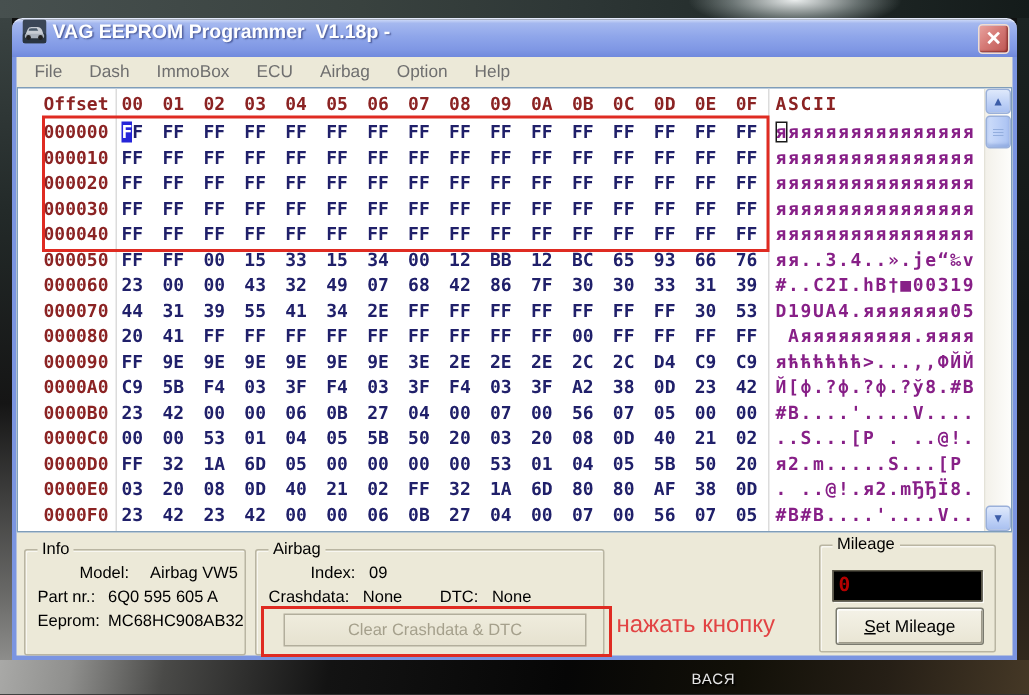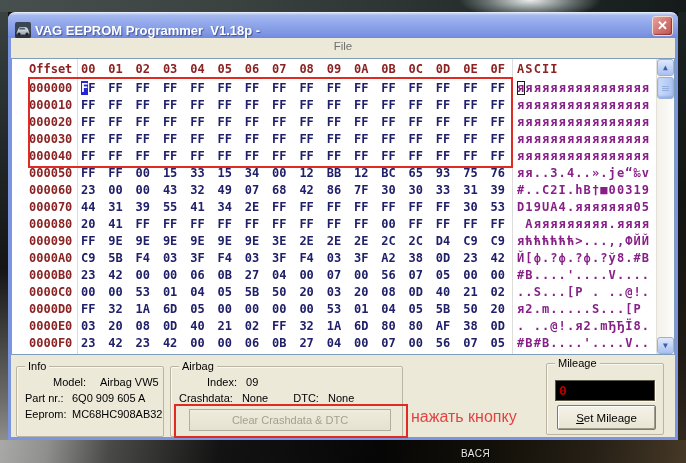--- a/index.html
+++ b/index.html
@@ -18,36 +18,36 @@
   .desktop-bottom{position:absolute;left:0;top:440px;width:686px;height:23px;
     background:linear-gradient(100deg,#a9a9a7 0%,#8f8f8d 7%,#4a4a48 16%,#131313 32%,#060606 55%,#121008 72%,#261f16 86%,#453826 100%);}
   .desktop-label{position:absolute;left:461px;top:448px;font-size:10px;color:#e6e6e6;
     text-shadow:1px 1px 1px #000;letter-spacing:.5px;}
 
   
   .window{position:absolute;left:8px;top:12px;width:670px;height:428px;}
   .titlebar{position:absolute;left:0;top:0;width:670px;height:26px;box-sizing:border-box;
     border-radius:7px 7px 0 0;
     background:linear-gradient(180deg,#cfdbf8 0%,#a5b8ef 10%,#8fa6ea 45%,#7f97e4 80%,#7089dd 100%);
-    border-top:1px solid #e2e9fb;display:flex;align-items:flex-end;}
+    border-top:1px solid #e2e9fb;display:flex;align-items:flex-start;}
   .app-icon{width:16px;height:16px;margin:0 4px 0 7px;display:inline-block;}
   .title-text{color:#ffffff;font-weight:bold;font-size:13px;white-space:pre;
     text-shadow:1px 1px 1px rgba(20,30,90,.55);}
   .close-btn{position:absolute;right:5px;top:3px;width:21px;height:20px;border-radius:3px;
     border:1px solid #f0ddd2;box-sizing:border-box;
     background:linear-gradient(135deg,#e8a39f 0%,#d57a76 45%,#bd5552 100%);
     color:#fff;font-weight:bold;font-size:13px;line-height:18px;text-align:center;cursor:default;
     box-shadow:inset -1px -1px 1px rgba(90,10,10,.5);}
   .win-body{position:absolute;left:0;top:26px;width:670px;height:402px;box-sizing:border-box;
     background:var(--client_beige);border-left:3px solid #7b95e1;border-right:3px solid #7b95e1;
     border-bottom:3px solid #7b95e1;}
 
   
   .menubar{position:absolute;left:0;top:0;width:664px;height:20px;display:flex;align-items:center;
-    padding-left:6px;box-sizing:border-box;flex-direction:column;}
+    padding-left:6px;box-sizing:border-box;}
   .menu-item{font-size:11.5px;color:#6f6f6f;padding:2px 6px;margin-right:6px;}
 
   
   .hex-panel{position:absolute;left:0px;top:20px;width:664px;height:297px;background:#fff;
     border:1px solid #7f9db9;box-sizing:border-box;overflow:hidden;
     font-family:"DejaVu Sans Mono",monospace;font-weight:bold;font-size:12px;}
   .hex-header{position:absolute;left:0;top:3px;height:16px;width:100%;color:var(--offset_red);}
   .offset-h{position:absolute;left:17px;}
   .bytes-h{position:absolute;left:69px;display:flex;}
   .bytes-h .byte{width:27.3px;}
@@ -298,21 +298,21 @@
                 <span class="byte">33</span>
                 <span class="byte">15</span>
                 <span class="byte">34</span>
                 <span class="byte">00</span>
                 <span class="byte">12</span>
                 <span class="byte">BB</span>
                 <span class="byte">12</span>
                 <span class="byte">BC</span>
                 <span class="byte">65</span>
                 <span class="byte">93</span>
-                <span class="byte">75</span>
+                <span class="byte">66</span>
                 <span class="byte">76</span>
               </span>
               <span class="ascii">яя..3.4..».јe“‰v</span>
             </div>
             <div class="hex-row">
               <span class="offset">000060</span>
               <span class="bytes">
                 <span class="byte">23</span>
                 <span class="byte">00</span>
                 <span class="byte">00</span>
@@ -537,21 +537,21 @@
           <div class="sb-btn sb-down"><span>▼</span></div>
         </div>
       </div>
 
       <div class="groupbox info-box">
         <span class="gb-label">Info</span>
         <div class="gb-row r1">
           <span class="lbl">Model:</span><span>Airbag VW5</span>
         </div>
         <div class="gb-row r2">
-          <span class="lbl">Part nr.:</span><span>6Q0 909 605 A</span>
+          <span class="lbl">Part nr.:</span><span>6Q0 595 605 A</span>
         </div>
         <div class="gb-row r3">
           <span class="lbl">Eeprom:</span><span>MC68HC908AB32</span>
         </div>
       </div>
 
       <div class="groupbox airbag-box">
         <span class="gb-label">Airbag</span>
         <div class="gb-row r1">
           <span>Index:</span>

